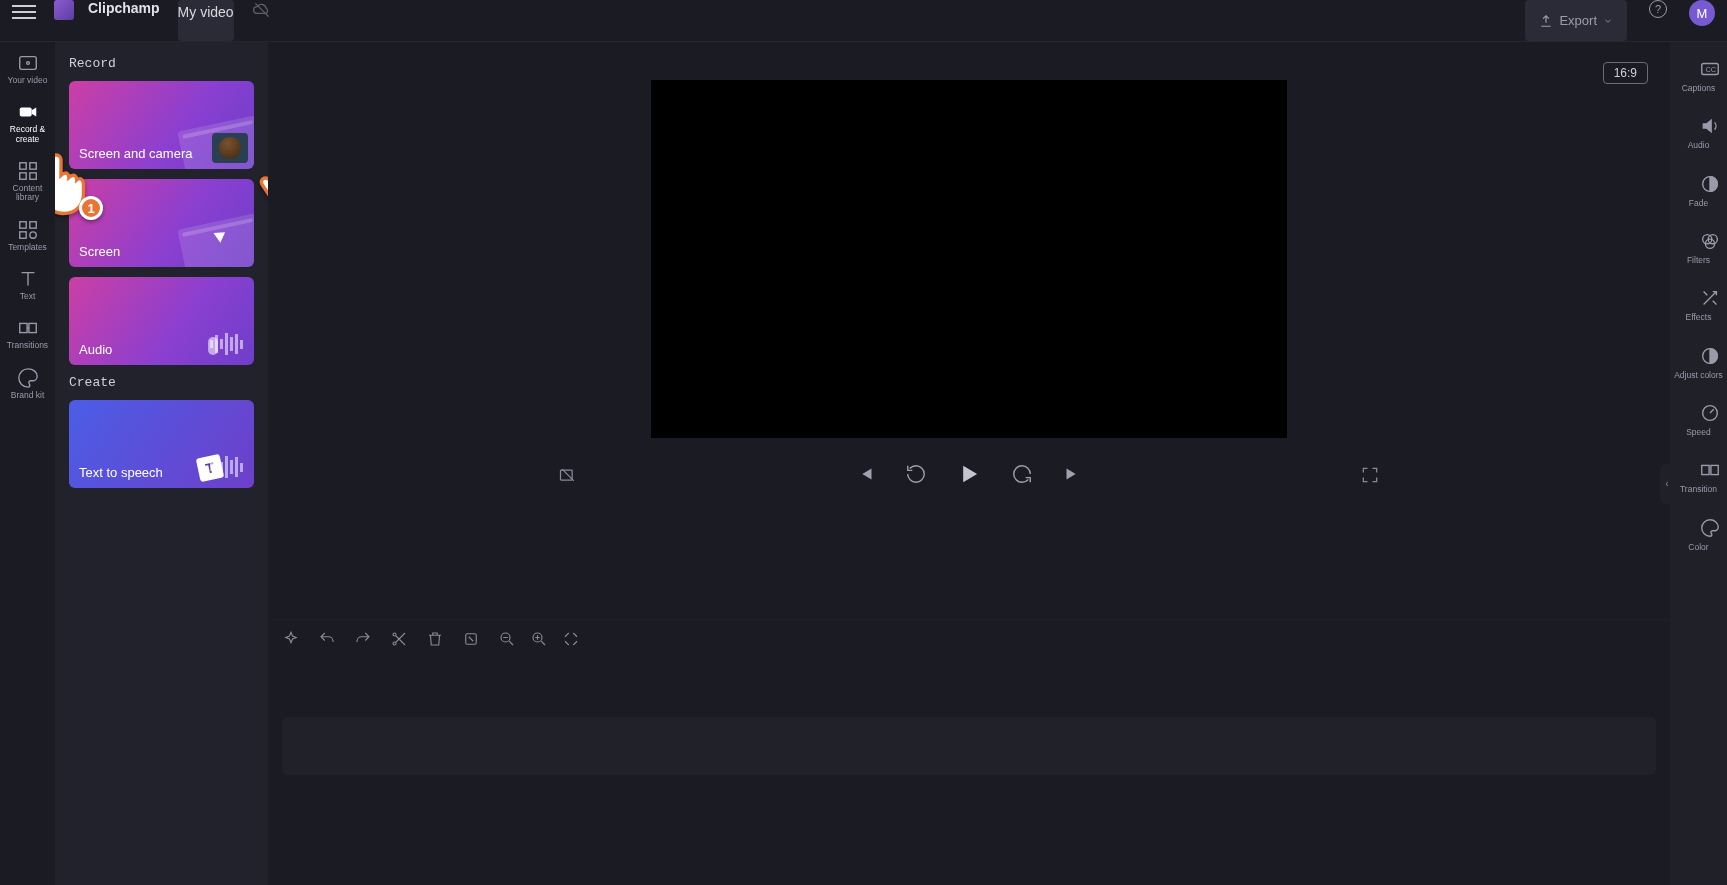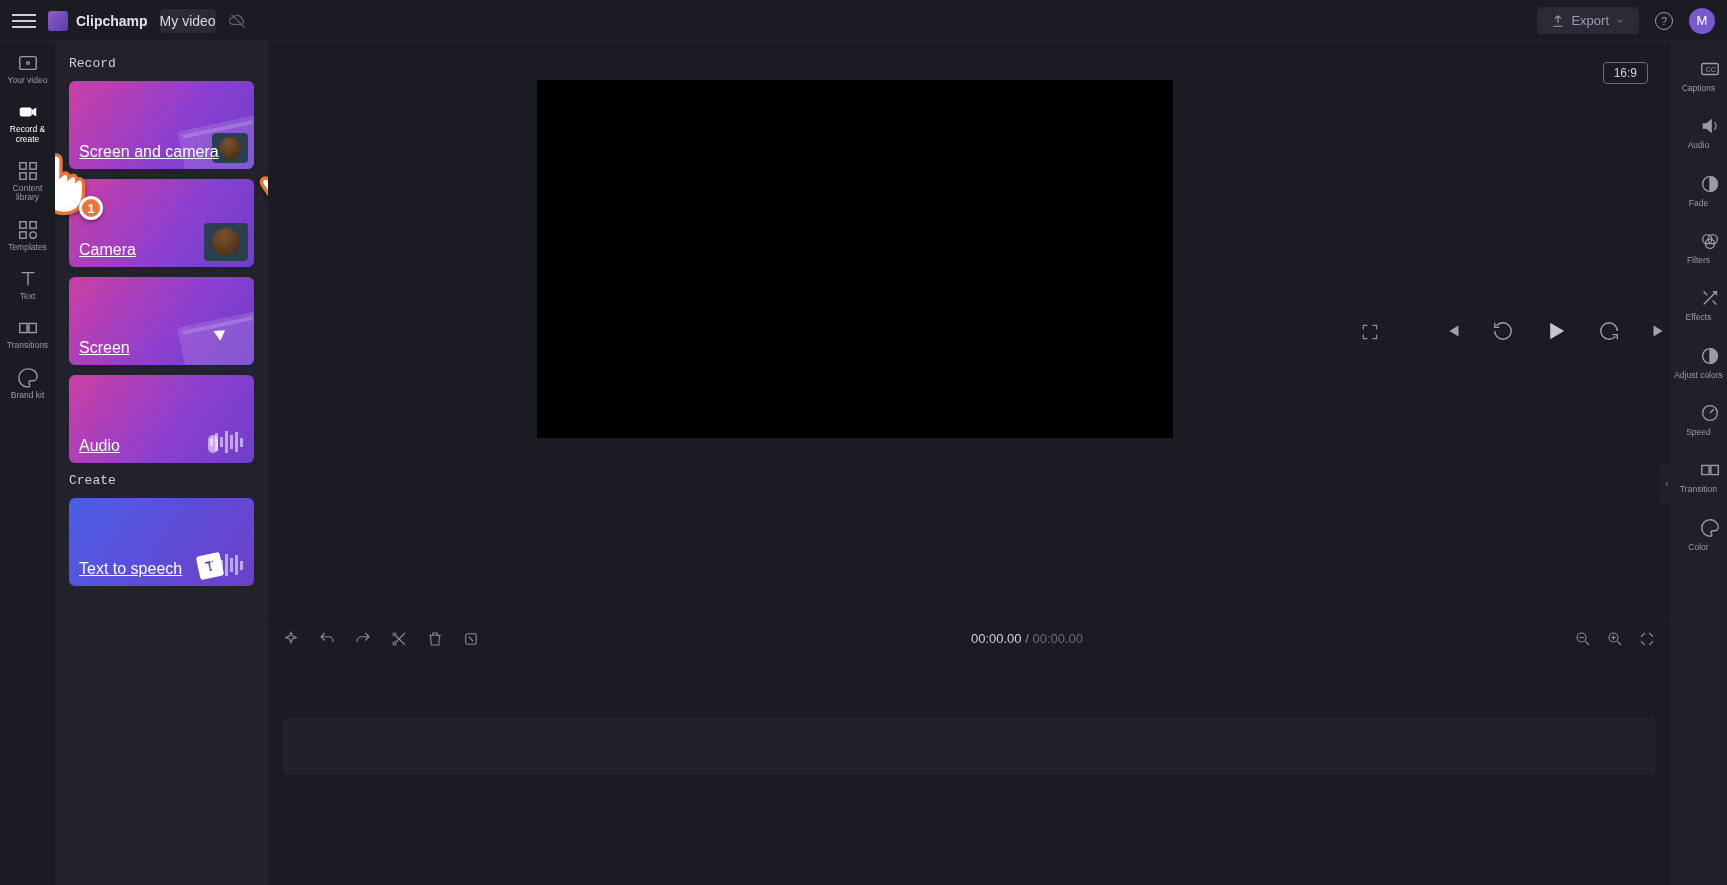--- a/index.html
+++ b/index.html
@@ -1,20 +1,20 @@
 <!DOCTYPE html>
 <html><head>
 <meta charset="utf-8">
 <style>
   * { box-sizing: border-box; margin: 0; padding: 0; }
   html, body { width: 100%; height: 100%; background: #1a1b23; font-family: -apple-system, "Segoe UI", sans-serif; color: #cfd0d6; overflow: hidden; }
   body { display: flex; flex-direction: column; }
 
   
-  .topbar { height: 42px; background: #1a1b23; display: flex; align-items: center; padding: 0 12px; gap: 4px; border-bottom: 1px solid #262730; }
+  .topbar { height: 42px; background: #1a1b23; display: flex; padding: 0 12px; gap: 10px; border-bottom: 1px solid #262730; }
   .hamburger { width: 24px; height: 24px; display: flex; flex-direction: column; justify-content: center; gap: 4px; cursor: pointer; }
   .hamburger span { display: block; height: 2px; background: #cfd0d6; }
   .logo { width: 20px; height: 20px; background: linear-gradient(135deg, #8e5bd1, #5b3ea0); border-radius: 3px; margin-left: 8px; }
   .brand { font-weight: 600; color: #e2e2e8; margin-left: 4px; font-size: 14px; }
   .proj-title { background: #2a2b36; border-radius: 4px; padding: 4px 0; font-size: 14px; color: #d8d8df; margin-left: 8px; }
   .cloud-icon { width: 20px; height: 20px; margin-left: 8px; opacity: 0.55; }
   .spacer { flex: 1; }
   .export-btn { background: #2a2b36; color: #9c9cac; border-radius: 4px; padding: 6px 14px; display: flex; align-items: center; gap: 6px; font-size: 13px; cursor: pointer; }
   .help-icon { width: 18px; height: 18px; border: 1.5px solid #9c9cac; border-radius: 50%; display: flex; align-items: center; justify-content: center; font-size: 11px; margin-left: 12px; color: #9c9cac; }
   .avatar { width: 26px; height: 26px; border-radius: 50%; background: #7759d1; color: #fff; display: flex; align-items: center; justify-content: center; font-size: 13px; margin-left: 12px; }
@@ -25,38 +25,38 @@
   
   .leftnav { width: 55px; background: #1a1b23; display: flex; flex-direction: column; align-items: center; padding-top: 10px; gap: 16px; }
   .leftnav-item { width: 48px; display: flex; flex-direction: column; align-items: center; gap: 2px; color: #9a9aab; cursor: pointer; font-size: 8.5px; text-align: center; line-height: 1.1; }
   .leftnav-item.active { color: #fff; }
   .leftnav-icon { width: 22px; height: 22px; display: flex; align-items: center; justify-content: center; }
 
   
   .panel { width: 213px; background: #21222b; padding: 14px; overflow: hidden; position: relative; }
   .panel-section-title { font-size: 13px; color: #d0d0d8; margin-bottom: 10px; font-family: Liberation Mono, monospace; }
   .card { height: 88px; border-radius: 6px; background: linear-gradient(125deg, #cc3fa4 0%, #8a3fd1 60%, #6e3fc9 100%); position: relative; margin-bottom: 10px; overflow: hidden; cursor: pointer; display: flex; align-items: flex-end; padding: 8px 10px; }
-  .card .card-label { font-size: 16px; color: #fff; z-index: 2; text-decoration: underline; }
+  .card .card-label { font-size: 13px; color: #fff; z-index: 2; }
   .card.tts { background: linear-gradient(125deg, #4b5de6, #6e3fc9); }
   .panel-collapse-tab { position: absolute; right: -10px; top: 50%; width: 14px; height: 40px; background: #21222b; border-radius: 0 6px 6px 0; display: flex; align-items: center; justify-content: center; color: #888; font-size: 10px; }
 
   
   .screen-mini { position: absolute; right: -8px; bottom: -8px; width: 80px; height: 54px; background: rgba(255,255,255,0.13); border-radius: 4px; transform: rotate(-12deg); }
   .screen-mini:before { content:""; position:absolute; top:4px; left:4px; right:4px; height:4px; background: rgba(255,255,255,0.18); border-radius:2px; }
   .person-pip { position: absolute; right: 6px; bottom: 6px; width: 36px; height: 30px; border-radius: 4px; background: #2a4050; overflow: hidden; display:flex; align-items:center; justify-content:center; }
   .person-pip .face { width: 22px; height: 22px; border-radius: 50%; background: radial-gradient(circle at 40% 30%, #7a5230, #3b2810); }
   .cursor-mini { position:absolute; right: 28px; bottom: 26px; width: 0; height: 0; border-left: 10px solid #fff; border-top: 6px solid transparent; border-bottom: 6px solid transparent; transform: rotate(-35deg); }
   .mic-mini { position:absolute; right: 36px; bottom: 10px; width: 10px; height: 18px; border-radius: 5px; background: rgba(255,255,255,0.55); }
   .wave-mini { position:absolute; right: 4px; bottom: 8px; width: 40px; height: 26px; display:flex; align-items:center; gap:2px; }
   .wave-mini span { display:block; width:3px; background: rgba(255,255,255,0.55); }
   .t-box { position:absolute; right: 32px; bottom: 8px; width: 24px; height: 24px; background: #fff; border-radius: 3px; display:flex; align-items:center; justify-content:center; color:#5b3ea0; font-weight:bold; font-size:14px; transform: rotate(-12deg); }
 
   
   .center { flex: 1; display: flex; flex-direction: column; background: #1a1b23; min-width: 0; }
-  .preview-area { flex: 1; display: flex; flex-direction: row; position: relative; }
+  .preview-area { flex: 1; display: flex; flex-direction: column; position: relative; }
   .aspect-badge { position: absolute; top: 20px; right: 22px; border: 1px solid #6b6b7a; border-radius: 4px; padding: 3px 10px; font-size: 12px; color: #d0d0d8; }
   .video-box { background: #000; width: 636px; height: 358px; margin: 38px auto 0; }
   .player-controls { display: flex; align-items: center; justify-content: center; gap: 28px; padding: 22px 0; position: relative; }
   .player-controls .side-icon { position:absolute; width: 20px; height:18px; color:#8a8a9a; }
   .pc-sound { left: 290px; }
   .pc-full { right: 290px; }
   .pc-btn { width: 22px; height: 22px; color: #a0a0b0; cursor: pointer; }
   .pc-play { width: 28px; height: 28px; color: #c4c4d0; }
 
   
@@ -191,26 +191,20 @@
     <div class="panel-section-title">Record</div>
 
     <div class="card">
       <div class="screen-mini"></div>
       <div class="person-pip">
           <div class="face"></div>
         </div>
       <span class="card-label">Screen and camera</span>
     </div>
 
-    <div class="card">
-      <div class="person-pip" style="width:44px; height:38px;">
-          <div class="face" style="width:28px;height:28px;"></div>
-        </div>
-      <span class="card-label">Camera</span>
-    </div>
 
     <div class="card">
       <div class="screen-mini"></div>
       <div class="cursor-mini"></div>
       <span class="card-label">Screen</span>
     </div>
 
     <div class="card">
       <div class="mic-mini"></div>
       <div class="wave-mini">
@@ -328,23 +322,20 @@
           <svg viewBox="0 0 24 24" fill="none" stroke="currentColor" stroke-width="1.5">
             <path d="M4 7h16M9 7V4h6v3M6 7l1 13h10l1-13"></path>
           </svg>
         </div>
       <div class="tl-icon">
           <svg viewBox="0 0 24 24" fill="none" stroke="currentColor" stroke-width="1.5">
             <rect x="5" y="5" width="14" height="14" rx="2"></rect>
             <path d="M9 9l6 6"></path>
           </svg>
         </div>
-      <div class="tl-time">
-        <span class="cur">00:00.00</span> / <span class="tot">00:00.00</span>
-      </div>
       <div class="tl-zoom">
         <div class="tl-icon">
             <svg viewBox="0 0 24 24" fill="none" stroke="currentColor" stroke-width="1.5">
               <circle cx="10" cy="10" r="6"></circle>
               <path d="M7 10h6M15 15l5 5"></path>
             </svg>
           </div>
         <div class="tl-icon">
             <svg viewBox="0 0 24 24" fill="none" stroke="currentColor" stroke-width="1.5">
               <circle cx="10" cy="10" r="6"></circle>

